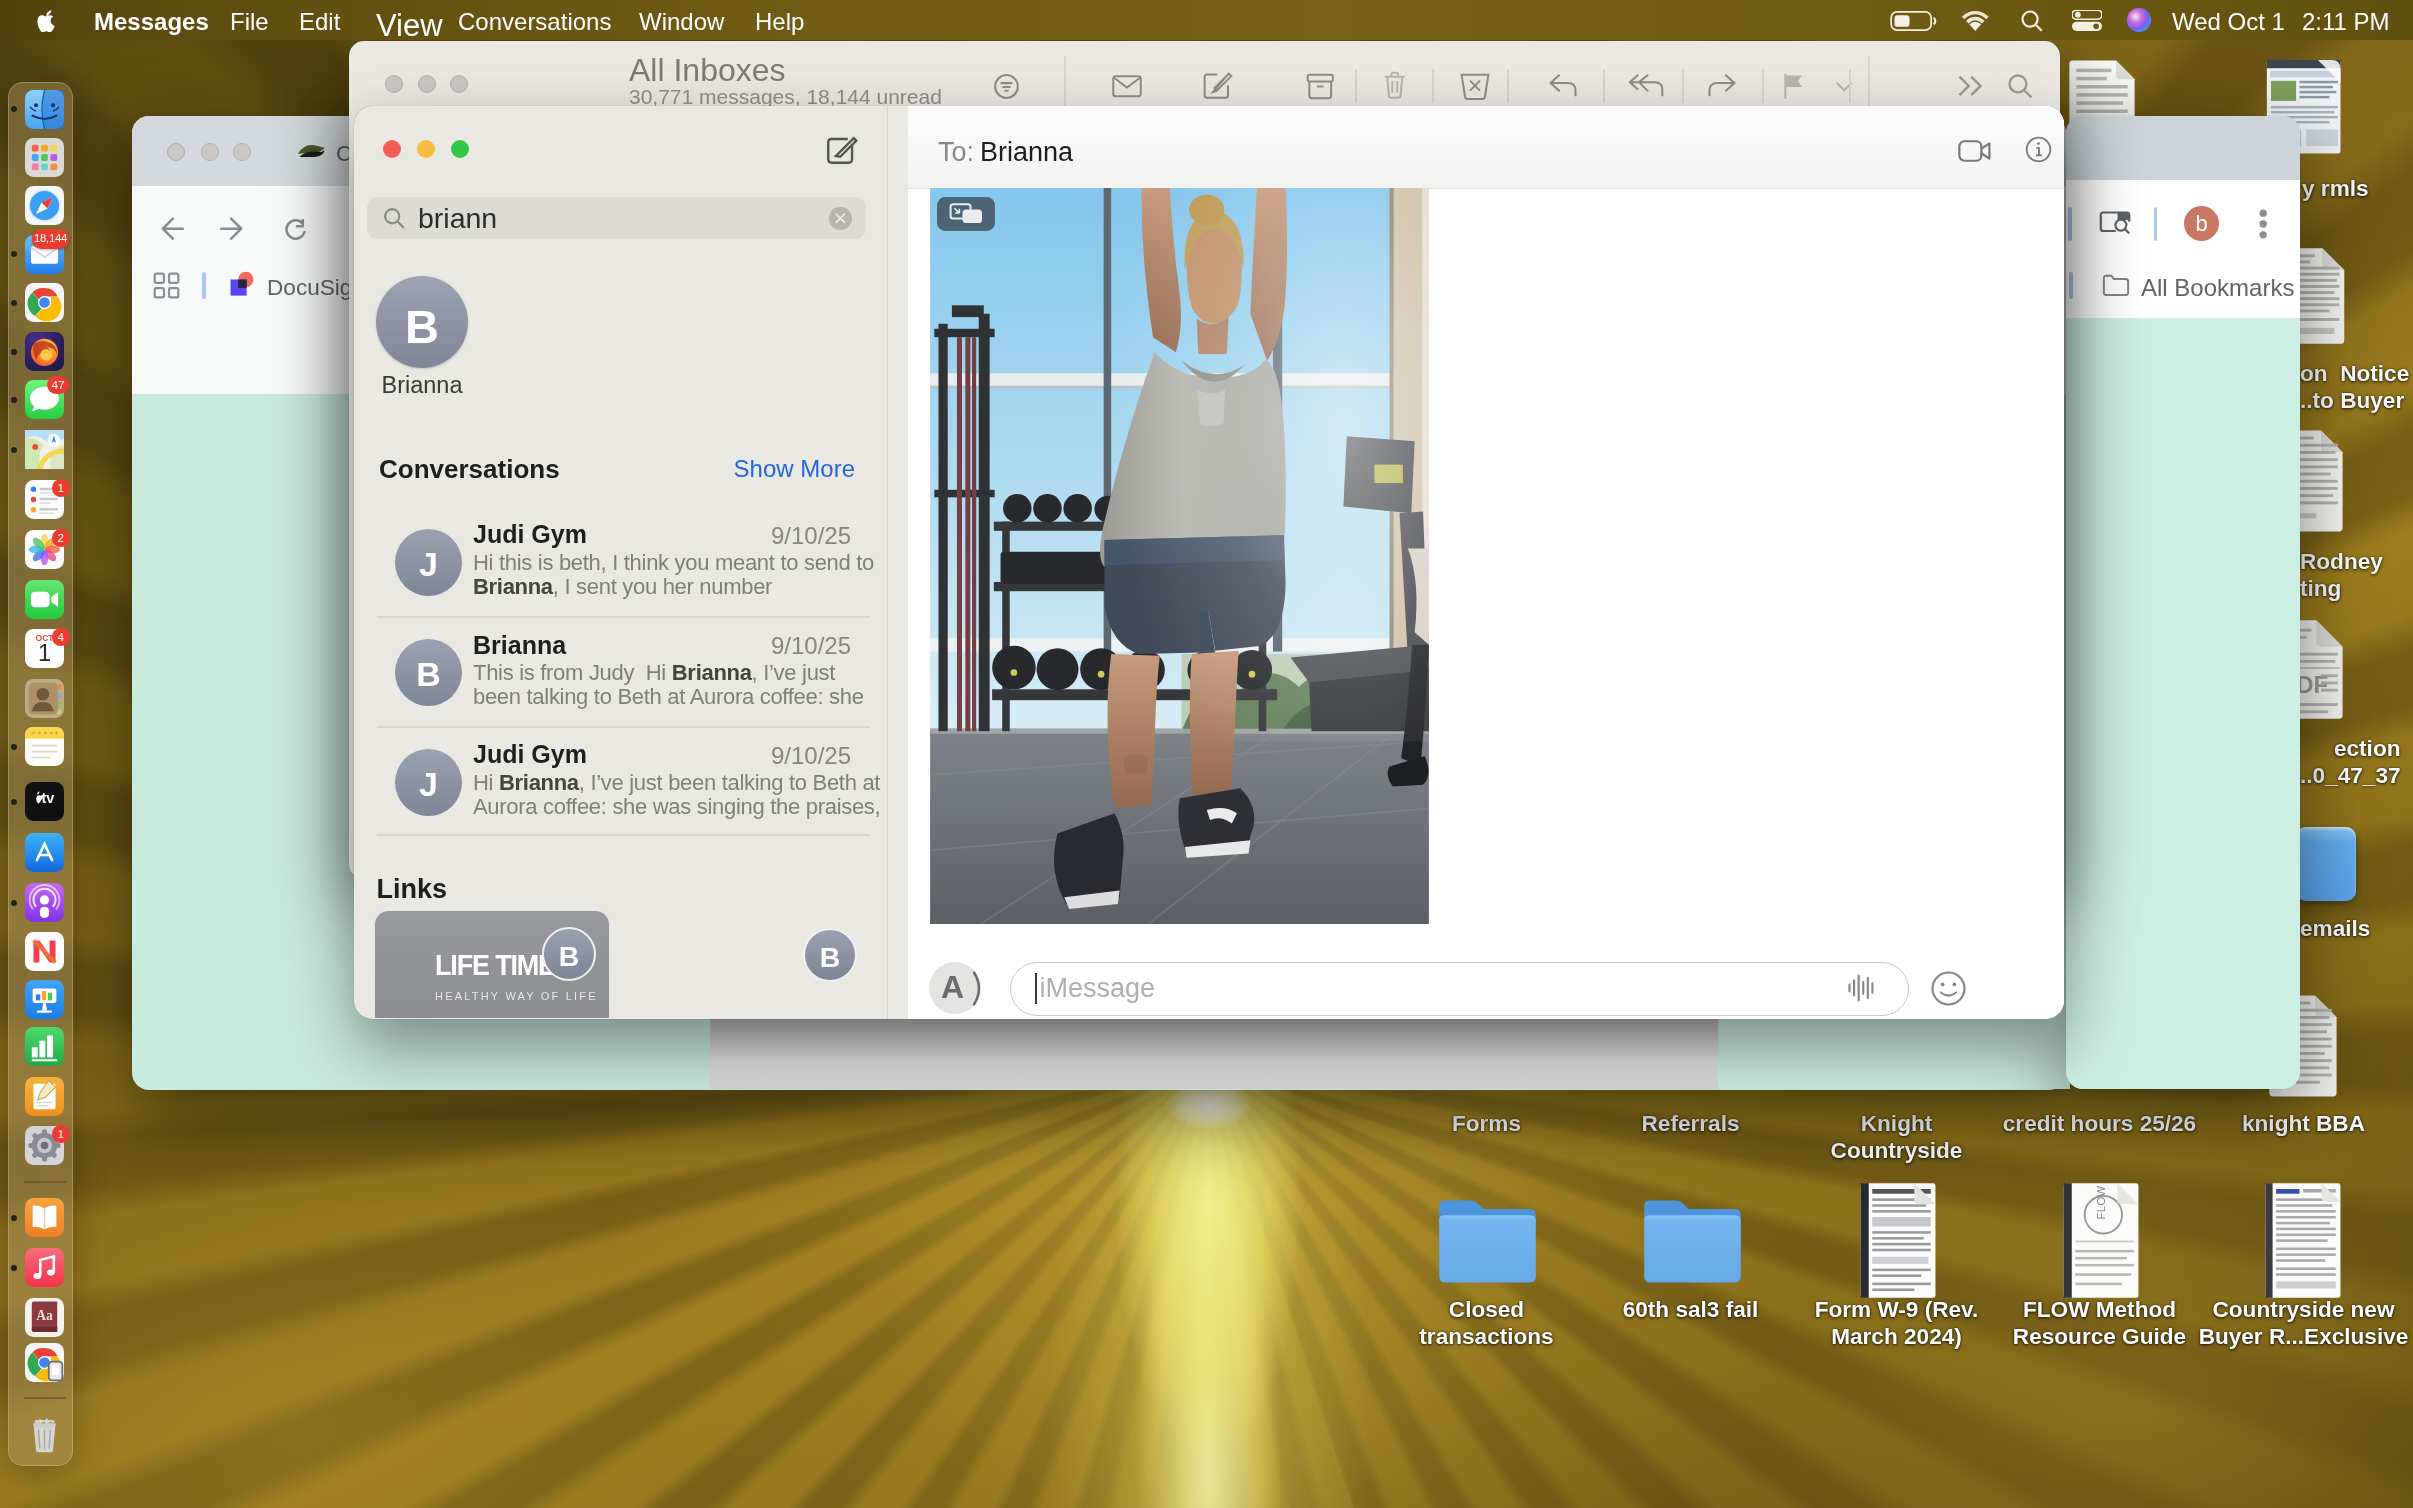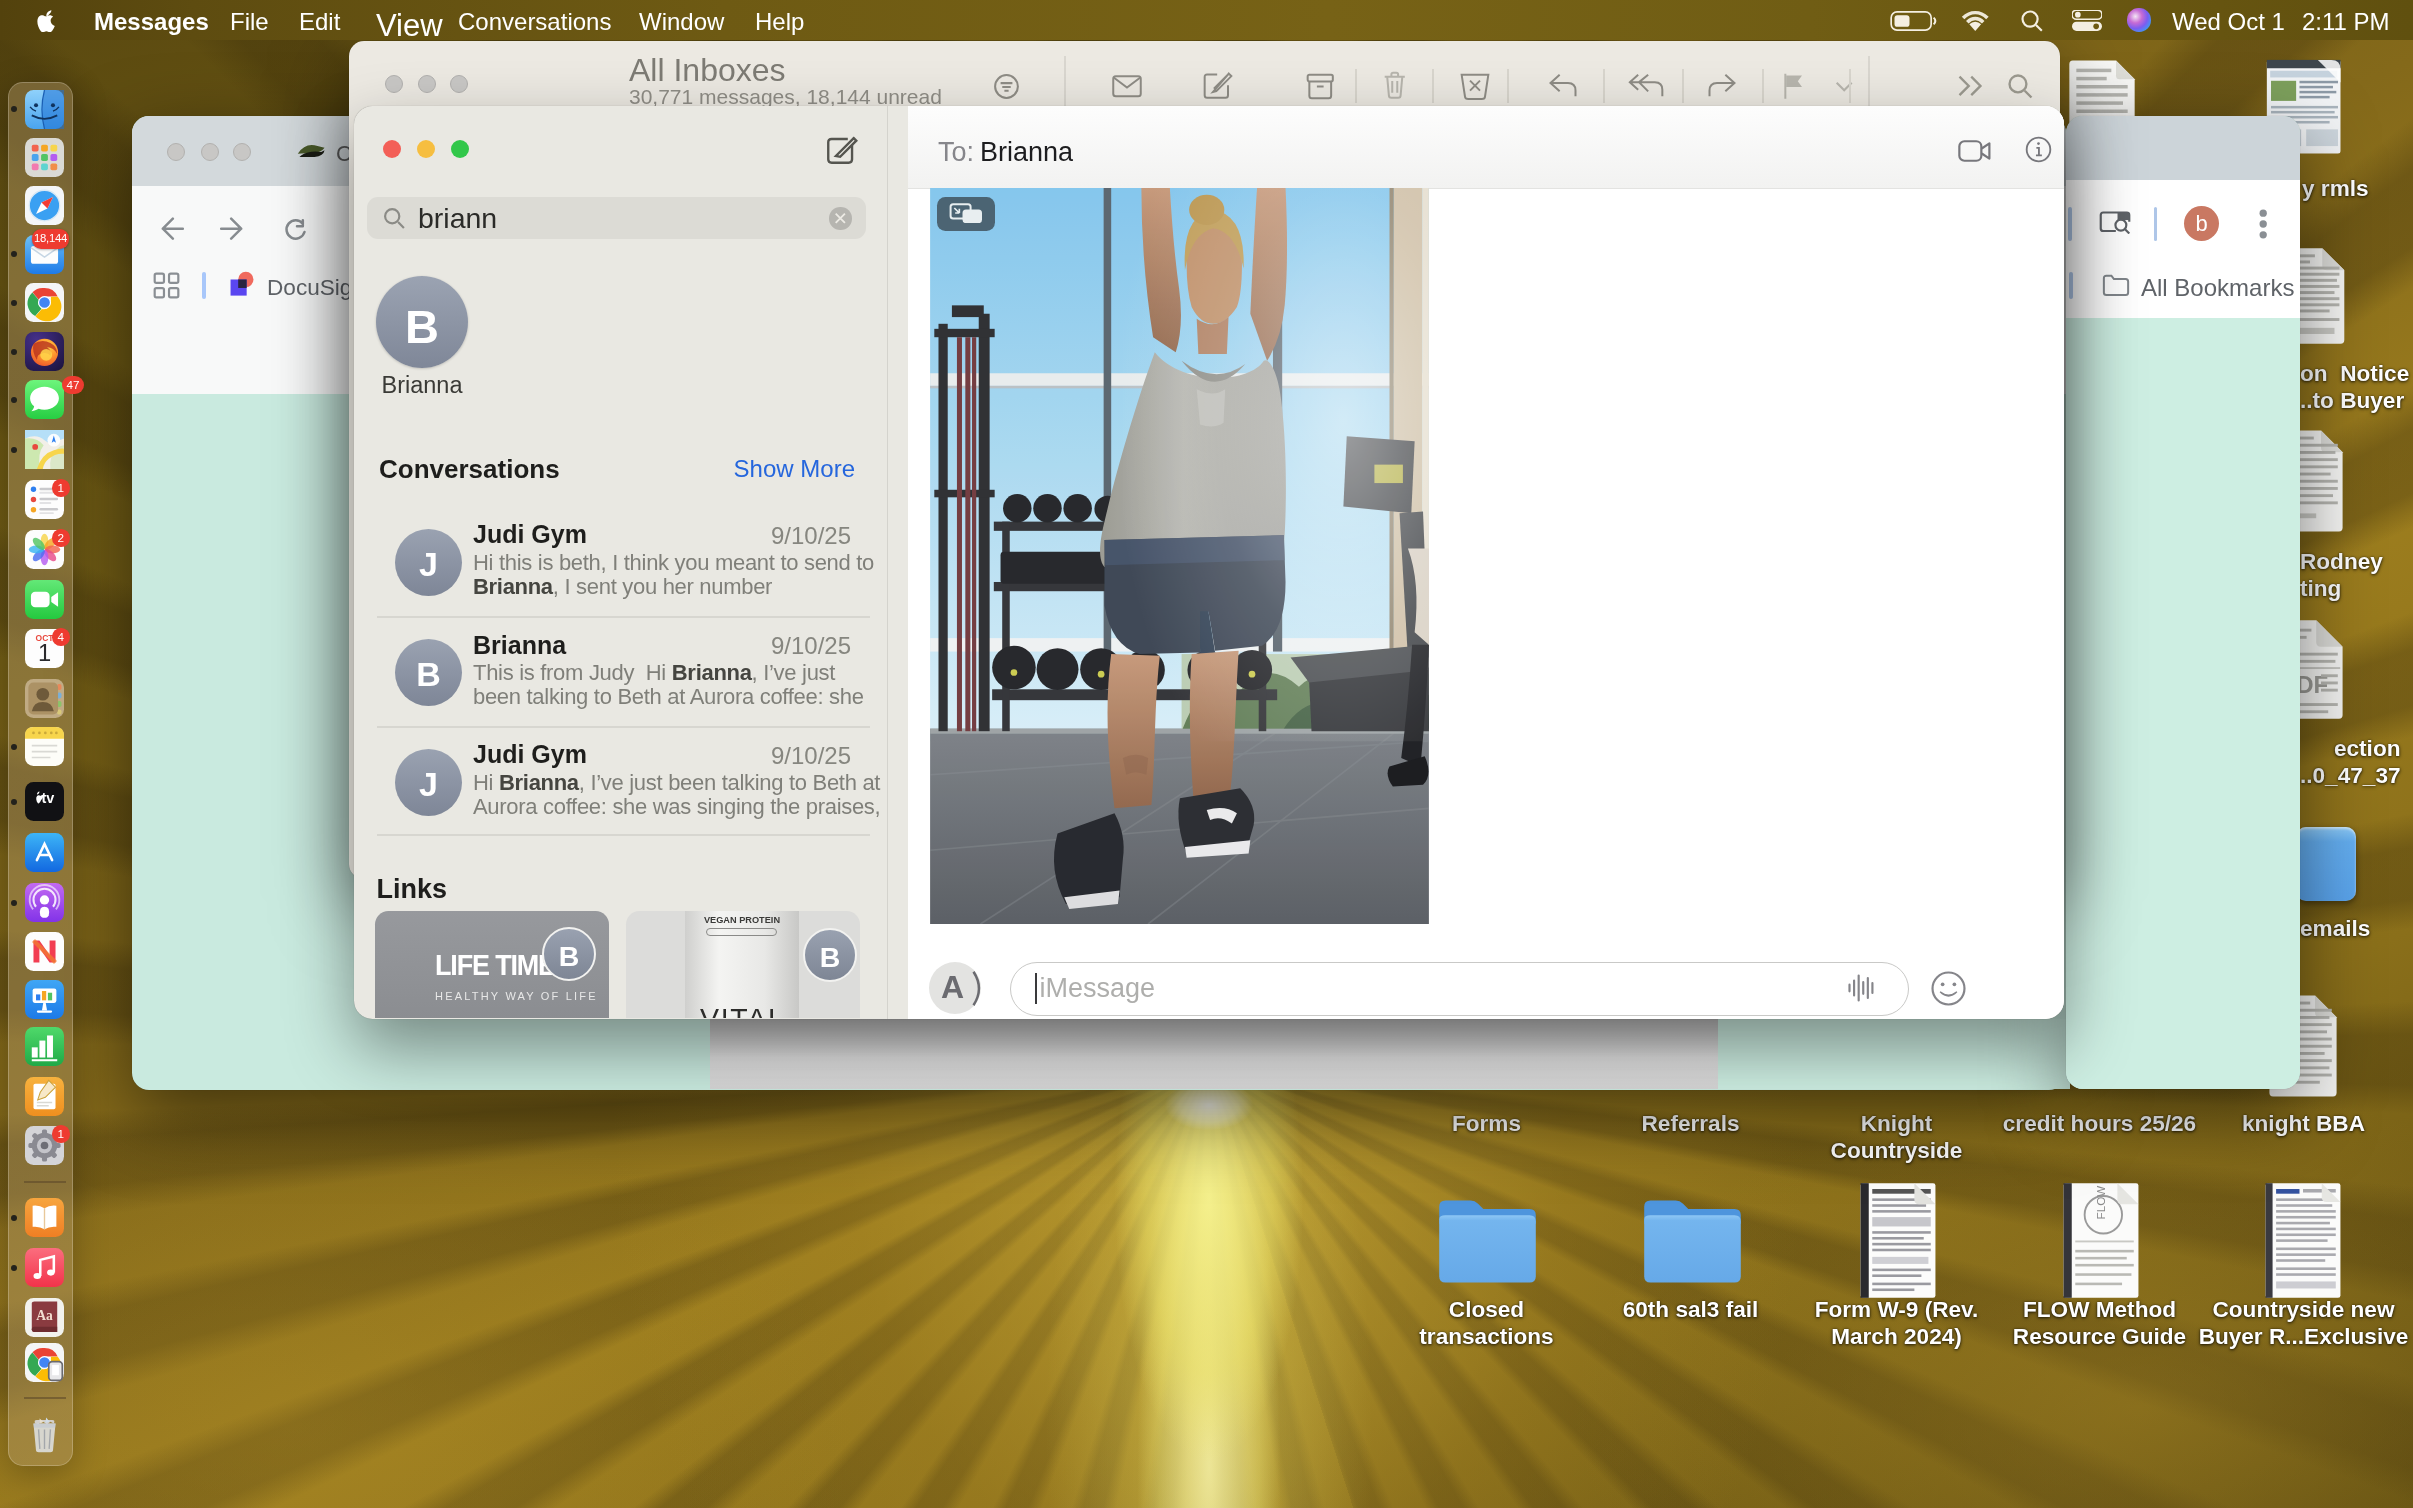--- a/index.html
+++ b/index.html
@@ -408,26 +408,20 @@
   <div class="abs" style="left:22.6px;top:728px;width:493px;height:1.7px;background:#d7d6d0"></div>
   <div class="abs" style="left:22.6px;top:768px;font-size:27px;font-weight:700;color:#1e1e1c">Links</div>
 
   <div class="abs" style="left:21px;top:805px;width:234px;height:107px;border-radius:13.4px 13.4px 0 0;background:linear-gradient(#97999d,#8b8d91);overflow:hidden">
    <div class="abs" style="left:60px;top:37px;font-size:30px;font-weight:700;letter-spacing:-1.3px;color:#fff;transform:scaleX(.9);transform-origin:left;white-space:nowrap">LIFE TIME</div>
    <div class="abs" style="left:60px;top:79px;font-size:11px;letter-spacing:2.2px;color:#e8e8e8;white-space:nowrap">HEALTHY WAY OF LIFE</div>
   </div>
   <div class="abs" style="left:188px;top:821px;width:54px;height:54px;border-radius:50%;background:linear-gradient(#99a1b0,#7e8695);border:2.1px solid #f2f2f0"></div>
   <div class="abs" style="left:188px;top:834px;width:54px;text-align:center;font-size:28.5px;font-weight:700;color:#fff">B</div>
 
-  <div class="abs" style="left:272px;top:805px;width:234px;height:107px;border-radius:13.4px 13.4px 0 0;background:#dcdcda;overflow:hidden">
-   <div class="abs" style="left:59px;top:0;width:114px;height:107px;background:linear-gradient(90deg,#cfcfcd,#f4f4f2 30%,#e8e8e6 70%,#c8c8c6)"></div>
-   <div class="abs" style="left:72px;top:4.2px;width:88px;text-align:center;font-size:9.2px;font-weight:700;color:#3a3a38">VEGAN PROTEIN</div>
-   <div class="abs" style="left:80px;top:17px;width:71px;height:8.4px;border:0.8px solid #8a8a88;border-radius:4.2px;font-size:6.7px;text-align:center;color:#555"></div>
-   <div class="abs" style="left:74px;top:91px;font-size:28.5px;color:#2c2c2a;letter-spacing:1.7px">VITAL</div>
-  </div>
   <div class="abs" style="left:449px;top:822px;width:54px;height:54px;border-radius:50%;background:linear-gradient(#99a1b0,#7e8695);border:2.1px solid #f2f2f0"></div>
   <div class="abs" style="left:449px;top:835px;width:54px;text-align:center;font-size:28.5px;font-weight:700;color:#fff">B</div>
  </div>
 
  <div class="abs" style="left:554px;top:0;width:1174px;height:100%;background:#fff">
   <div class="abs" style="left:0;top:0;width:100%;height:83px;background:linear-gradient(#fdfdfd,#f2f2f1);border-bottom:1.7px solid #e3e3e1"></div>
   <div class="abs" style="left:30px;top:31px;font-size:27px;color:#86868b">To:</div>
   <div class="abs" style="left:72px;top:31px;font-size:27px;color:#1d1d1f">Brianna</div>
   <svg class="abs" style="left:1050px;top:34px" width="34" height="22" viewBox="0 0 40 26" fill="none" stroke="#77777c" stroke-width="2.6">
         <rect x="1.5" y="1.5" width="26" height="23" rx="6"></rect>
@@ -934,20 +928,20 @@
 <div class="abs" style="left:11px;top:300px;width:5.9px;height:5.9px;border-radius:50%;background:#23221c"></div>
 <div class="abs" style="left:11px;top:349px;width:5.9px;height:5.9px;border-radius:50%;background:#23221c"></div>
 <div class="abs" style="left:11px;top:397px;width:5.9px;height:5.9px;border-radius:50%;background:#23221c"></div>
 <div class="abs" style="left:11px;top:447px;width:5.9px;height:5.9px;border-radius:50%;background:#23221c"></div>
 <div class="abs" style="left:11px;top:744px;width:5.9px;height:5.9px;border-radius:50%;background:#23221c"></div>
 <div class="abs" style="left:11px;top:799px;width:5.9px;height:5.9px;border-radius:50%;background:#23221c"></div>
 <div class="abs" style="left:11px;top:900px;width:5.9px;height:5.9px;border-radius:50%;background:#23221c"></div>
 <div class="abs" style="left:11px;top:1215px;width:5.9px;height:5.9px;border-radius:50%;background:#23221c"></div>
 <div class="abs" style="left:11px;top:1265px;width:5.9px;height:5.9px;border-radius:50%;background:#23221c"></div>
 <div class="abs" style="left:32px;top:229px;width:37px;height:20px;border-radius:9.2px;background:#ee3b30;color:#fff;font-size:11.3px;text-align:center;line-height:18.4px;box-shadow:0 0.8px 2.5px rgba(0,0,0,.35);letter-spacing:-0.3px">18,144</div>
-<div class="abs" style="left:62px;top:376px;width:22px;height:18.4px;border-radius:9.2px;background:#ee3b30;color:#fff;font-size:11.7px;text-align:center;line-height:18.4px">47</div>
+<div class="abs" style="left:47px;top:376px;width:22px;height:18.4px;border-radius:9.2px;background:#ee3b30;color:#fff;font-size:11.7px;text-align:center;line-height:18.4px">47</div>
 <div class="abs" style="left:52px;top:479px;width:17.6px;height:17.6px;border-radius:50%;background:#ee3b30;color:#fff;font-size:11.7px;text-align:center;line-height:17.6px">1</div>
 <div class="abs" style="left:52px;top:529px;width:17.6px;height:17.6px;border-radius:50%;background:#ee3b30;color:#fff;font-size:11.7px;text-align:center;line-height:17.6px">2</div>
 <div class="abs" style="left:52px;top:628px;width:17.6px;height:17.6px;border-radius:50%;background:#ee3b30;color:#fff;font-size:11.7px;text-align:center;line-height:17.6px">4</div>
 <div class="abs" style="left:52px;top:1125px;width:17.6px;height:17.6px;border-radius:50%;background:#ee3b30;color:#fff;font-size:11.7px;text-align:center;line-height:17.6px">1</div>
 <div class="abs" style="left:47px;top:626px;width:0px;height:0;font-size:7.5px;font-weight:bold;color:#e8493e"></div>
 </div>
 
 
 </body></html>

